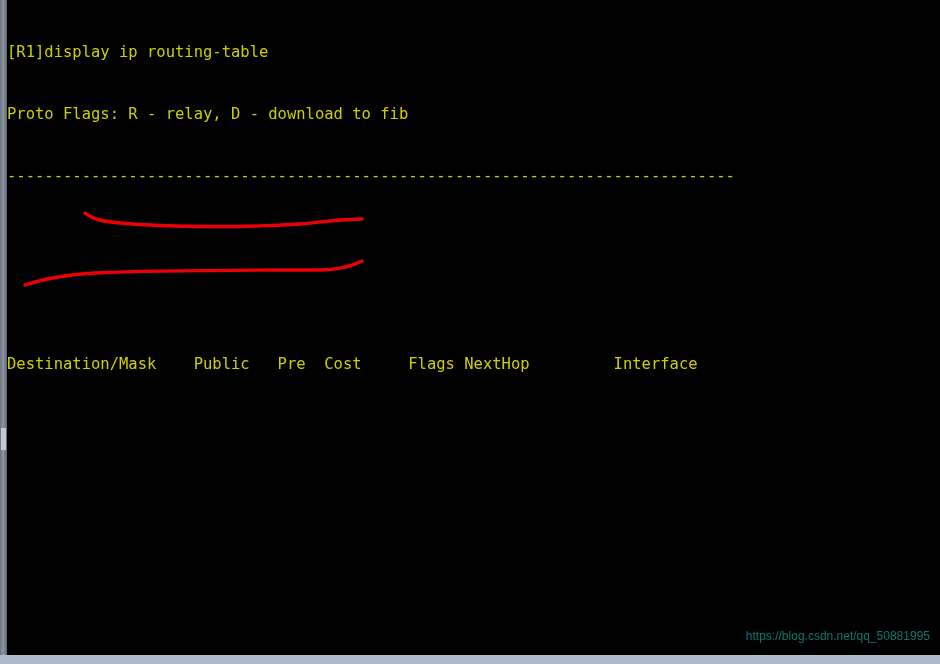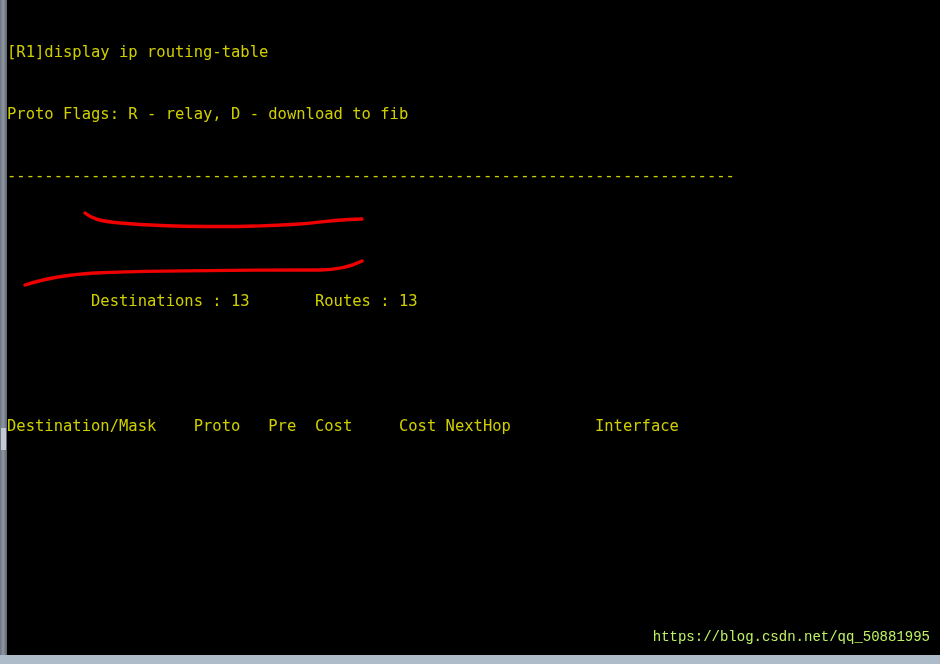--- a/index.html
+++ b/index.html
@@ -65,45 +65,44 @@
     left: 0; top: 0;
     width: 940px; height: 664px;
     pointer-events: none;
   }
 
   
   #watermark {
     position: absolute;
     right: 8px;
     top: 628px;
-    color: #bef264;
-    font-family: Liberation Mono, monospace;
-    font-size: 14px;
+    color: #0f766e;
+    font-family: Liberation Sans, sans-serif;
+    font-size: 12px;
     letter-spacing: 0px;
     background: #000000;
     padding: 1px 2px;
   }
 </style>
 </head>
 <body>
 
 <div id="screen">
 
   <div id="left-gutter">
     <div id="left-scroll-thumb"></div>
   </div>
 
   <div id="terminal">
     <div class="line">[R1]display ip routing-table</div>
     <div class="line">Proto Flags: R - relay, D - download to fib</div>
     <div class="line">------------------------------------------------------------------------------</div>
     <div class="line"></div>
-    <div class="line">         Destinations : 13       Routes : 13</div>
     <div class="line"></div>
-    <div class="line">Destination/Mask    Proto   Pre  Cost     Cost NextHop         Interface</div>
+    <div class="line">Destination/Mask    Public   Pre  Cost     Flags NextHop         Interface</div>
     <div class="line"></div>
 
 
     
     
 
     
     
 
     

